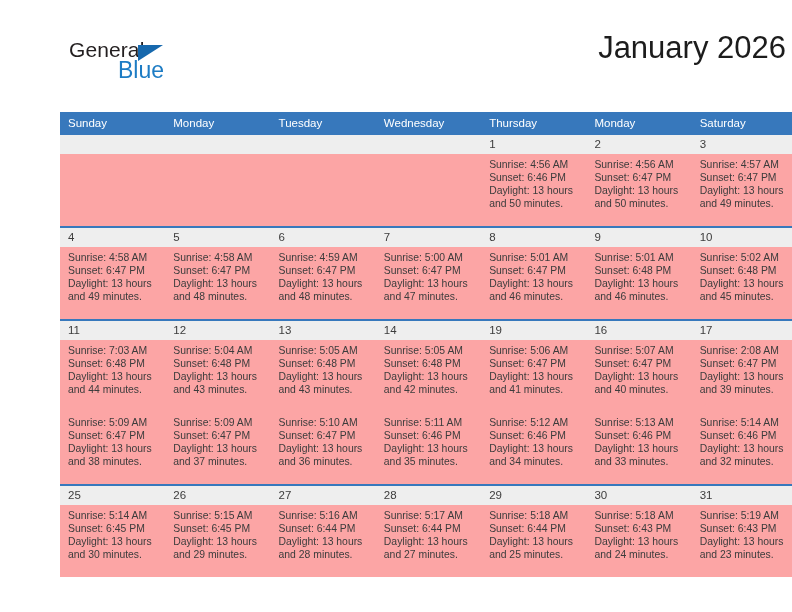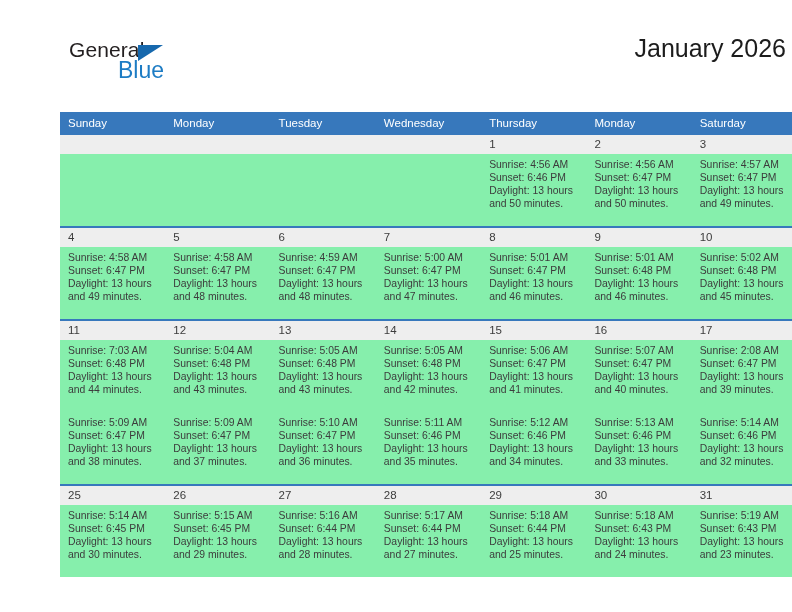--- a/index.html
+++ b/index.html
@@ -64,21 +64,21 @@
     border-bottom: 16px solid transparent;
   }
 
   .title-block {
     position: absolute;
     right: 38px;
     top: 32px;
     text-align: right;
   }
   .cal-title {
-    font-size: 25px;
+    font-size: 31px;
     color: #1c1c1c;
     line-height: 32px;
     white-space: nowrap;
     text-align: right;
   }
   .cal-subtitle {
     margin-top: 8px;
     font-size: 14.5px;
     color: #1c1c1c;
     line-height: 18px;
@@ -121,21 +121,21 @@
     border: none;
     vertical-align: top;
     height: 13px;
   }
   tr.num-row.sep td {
     border-top: 2px solid #3778bc;
   }
 
   
   tr.body-row td {
-    background: #86efac;
+    background: #fca5a5;
     font-size: 10.4px;
     color: #3c3c3c;
     padding: 4px 6px 0 8px;
     line-height: 13.1px;
     vertical-align: top;
     border: none;
     height: 68px;
   }
   .cell-line { white-space: nowrap; }
   td.empty { }
@@ -269,21 +269,21 @@
             <div class="cell-line">Daylight: 13 hours</div>
             <div class="cell-line">and 45 minutes.</div>
           </td>
         </tr>
 
         <tr class="num-row sep">
           <td>11</td>
           <td>12</td>
           <td>13</td>
           <td>14</td>
-          <td>15</td>
+          <td>19</td>
           <td>16</td>
           <td>17</td>
         </tr>
         <tr class="body-row">
           <td>
             <div class="cell-line">Sunrise: 7:03 AM</div>
             <div class="cell-line">Sunset: 6:48 PM</div>
             <div class="cell-line">Daylight: 13 hours</div>
             <div class="cell-line">and 44 minutes.</div>
           </td>

